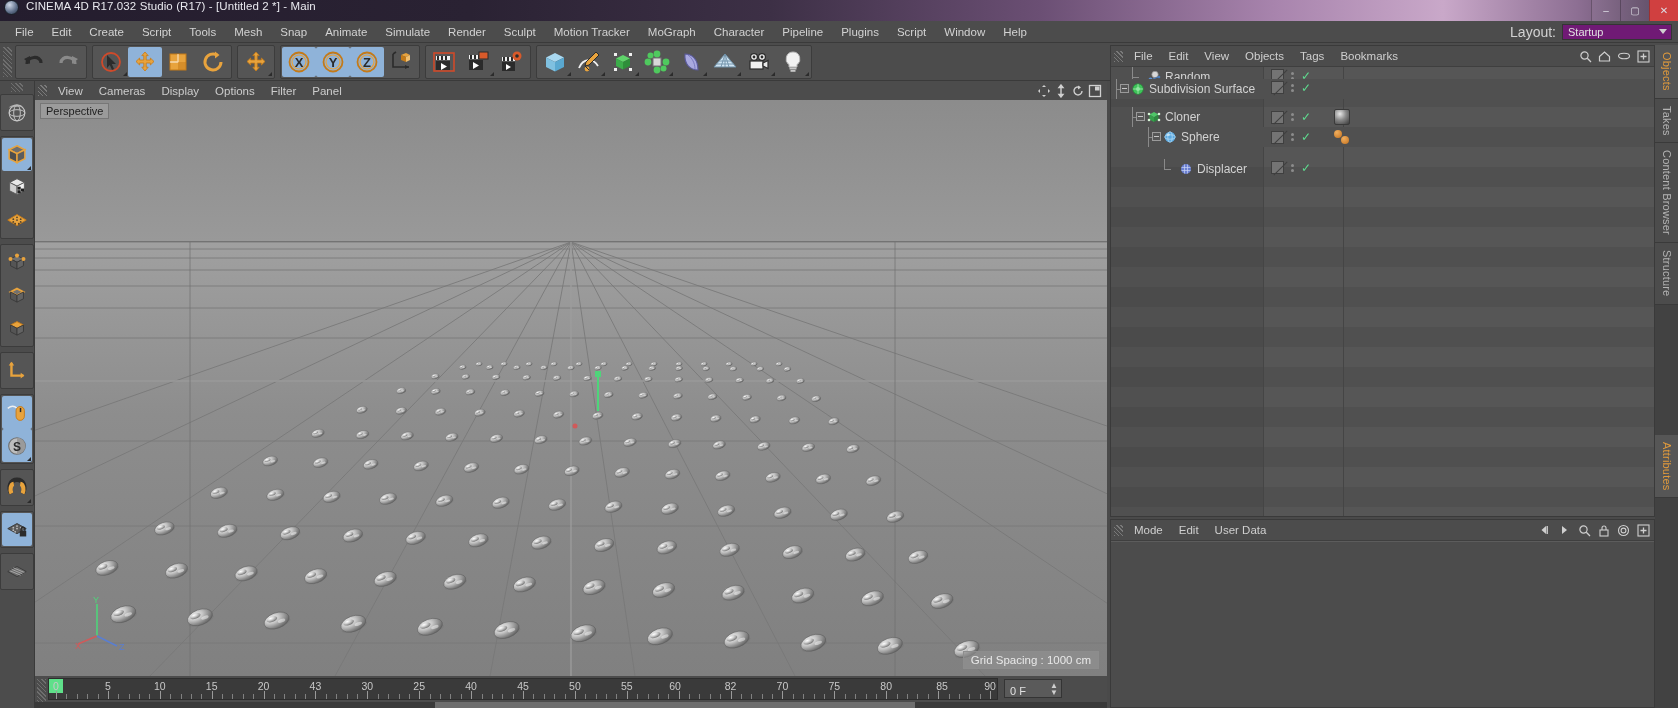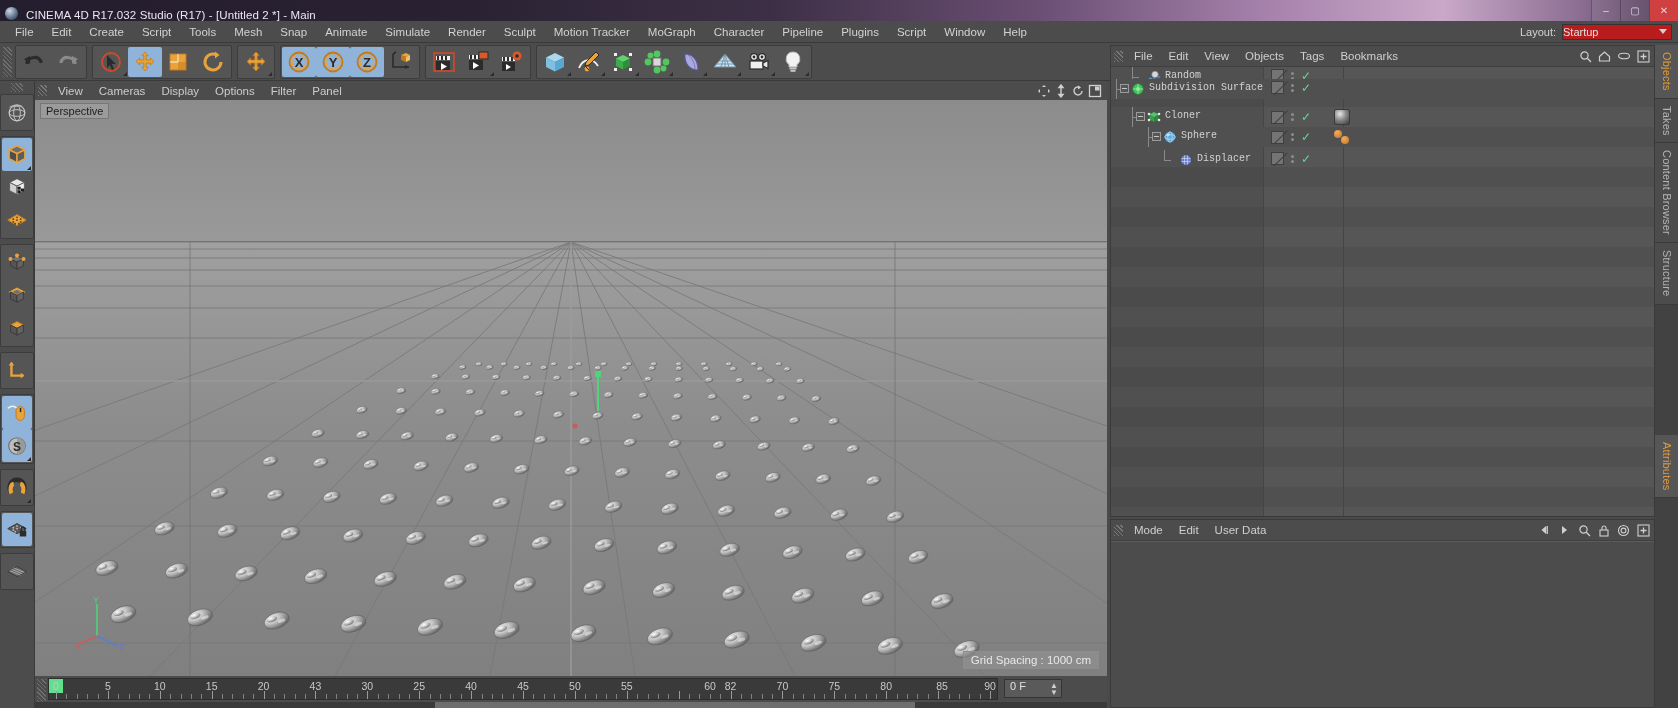--- a/index.html
+++ b/index.html
@@ -8,44 +8,44 @@
     background:#4a4a4a;
     font-family:"Liberation Sans", sans-serif;
     -webkit-font-smoothing:antialiased;
   }
   #app { position:relative; width:1678px; height:708px; }
 
   
   .titlebar{
     position:absolute; left:0; top:0; width:1678px; height:21px;
     background:linear-gradient(to right,#241d2e 0%,#2a2233 28%,#3d3046 46%,#6b4f74 62%,#a884ad 76%,#c9a8c9 86%,#8d6f93 94%,#4a3a52 100%);
-    display:flex; align-items:flex-end;
+    display:flex; align-items:flex-start;
   }
   .tb-icon{ width:15px; height:15px; margin-left:4px; border-radius:50%;
     background:radial-gradient(circle at 35% 30%,#cfd8e8,#5b6b86 60%,#26303f);
     border:1px solid #1a2029; flex:none;}
   .tb-title{ color:#e8e8ee; font-size:11.5px; margin-left:7px; white-space:nowrap; letter-spacing:.1px;}
   .tb-btns{ margin-left:auto; display:flex; height:21px; }
   .tb-btn{ width:29px; height:21px; display:flex; align-items:center; justify-content:center;
     color:#dcdce4; font-size:10px; background:rgba(255,255,255,.06);
     border-left:1px solid rgba(0,0,0,.25);}
   .tb-btn.close{ background:#d04040; }
 
   
   .menubar{
     position:absolute; left:0; top:21px; width:1678px; height:22px;
     background:#4c4c4c; border-bottom:1px solid #3a3a3a;
     display:flex; align-items:center; padding-left:6px;
   }
   .menu-item{ color:#d2d2d2; font-size:11.5px; padding:2px 9px; cursor:default; white-space:nowrap;}
   .layout-zone{ margin-left:auto; display:flex; align-items:center; padding-right:6px; gap:6px;}
-  .layout-label{ color:#d2d2d2; font-size:11px; }
+  .layout-label{ color:#d2d2d2; font-size:14px; }
   .layout-select{
-    width:110px; height:16px; background:#b91c1c; border:1px solid #343434;
-    color:#e0e0e0; font-size:11px; display:flex; align-items:center; 
+    width:110px; height:16px; background:#701a75; border:1px solid #343434;
+    color:#e0e0e0; font-size:11px; display:flex; align-items:center; padding-left:5px;
     position:relative;
   }
   .layout-select .arr{ position:absolute; right:4px; top:4px; border-left:4px solid transparent;
     border-right:4px solid transparent; border-top:5px solid #d0d0d0;}
 
   
   .toolbar{
     position:absolute; left:0; top:43px; width:1678px; height:38px;
     background:#4c4c4c; border-bottom:1px solid #3a3a3a; display:flex; align-items:center;
   }
@@ -108,40 +108,40 @@
   }
   .tl-grip{ width:9px; height:26px; margin:3px 2px 0 2px;
     background-image:repeating-linear-gradient(45deg,#6e6e6e 0 1px,transparent 1px 3px);}
   .tl-ruler{ position:relative; width:950px; height:22px; background:#3a3a3a;
     border:1px solid #2d2d2d; margin-top:2px; overflow:hidden;}
   .tl-tick{ position:absolute; bottom:0; width:1px; background:#9a9a9a;}
   .tl-lbl{ position:absolute; top:1px; color:#c8c8c8; font-size:10.5px; transform:translateX(-50%);}
   .tl-play{ position:absolute; left:0; top:0; width:14px; height:14px; background:#5fe08a;}
   .tl-field{ margin:3px 0 0 6px; width:58px; height:19px; background:#5a5a5a;
     border:1px solid #343434; color:#e0e0e0; font-size:11px;
-    display:flex; align-items:flex-start; padding-left:5px; position:relative;}
+    display:flex; align-items:flex-end; padding-left:5px; position:relative;}
   .tl-spin{ position:absolute; right:3px; top:2px; color:#cfcfcf; font-size:8px; line-height:7px;}
   .tl-scroll{ position:absolute; left:35px; top:702px; width:1072px; height:6px; background:#3a3a3a;}
   .tl-scroll i{ position:absolute; left:400px; top:0; width:480px; height:6px; background:#6e6e6e;}
   .om{
     position:absolute; left:1110px; top:45px; width:545px; height:472px;
     background:#4c4c4c; border:1px solid #3a3a3a;
   }
   .om-menubar{ height:21px; background:#4c4c4c; display:flex; align-items:center;
     padding-left:3px; border-bottom:1px solid #3f3f3f;}
   .om-menu{ color:#cfcfcf; font-size:11.5px; padding:1px 8px;}
   .om-icons{ margin-left:auto; display:flex; gap:6px; padding-right:4px; align-items:center;}
   .om-body{ position:absolute; left:0; top:21px; right:0; bottom:0; background:#565656;}
   .om-rowsbg{ position:absolute; left:0; top:0; right:0; bottom:0;
     background:repeating-linear-gradient(to bottom,#565656 0 20px,#505050 20px 40px);}
   .om-col-left{ position:absolute; left:0; top:0; width:152px; bottom:0; background:rgba(0,0,0,.06);}
   .om-divider{ position:absolute; top:0; bottom:0; width:1px; background:#454545;}
   .om-row{ position:absolute; left:0; right:0; height:20px; display:flex; align-items:center;}
   .om-row.alt{ background:#505050; }
-  .om-name{ color:#d2d2d2; font-size:10px; white-space:nowrap;font-family:Liberation Mono, monospace;}
+  .om-name{ color:#d2d2d2; font-size:12px; white-space:nowrap;}
   .om-tags{ position:absolute; left:160px; display:flex; align-items:center; gap:7px;}
   .tag-slash{ width:13px; height:13px; background:#747474; border:1px solid #3f3f3f; position:relative;}
   .tag-slash:after{ content:""; position:absolute; left:-1px; top:50%; width:19px; height:1px;
     background:#3f3f3f; transform:rotate(-45deg); transform-origin:center;}
   .tag-dots{ display:flex; flex-direction:column; gap:2px; }
   .tag-dots i{ width:3px; height:3px; border-radius:50%; background:#8c8c8c; display:block;}
   .tag-check{ color:#5fd98e; font-size:12px; line-height:12px;}
   .tag-mat{ width:16px; height:16px; border-radius:2px; border:1px solid #3a3a3a;
     background:radial-gradient(circle at 35% 28%,#e8e8e8,#8a8a8a 45%,#3a3a3a 100%);}
   .tag-mograph{ position:relative; width:18px; height:16px;}
@@ -1627,21 +1627,21 @@
           <div class="tl-lbl" style="left:110.8px">10</div>
           <div class="tl-lbl" style="left:162.7px">15</div>
           <div class="tl-lbl" style="left:214.6px">20</div>
           <div class="tl-lbl" style="left:266.4px">43</div>
           <div class="tl-lbl" style="left:318.3px">30</div>
           <div class="tl-lbl" style="left:370.2px">25</div>
           <div class="tl-lbl" style="left:422.1px">40</div>
           <div class="tl-lbl" style="left:474.0px">45</div>
           <div class="tl-lbl" style="left:525.9px">50</div>
           <div class="tl-lbl" style="left:577.8px">55</div>
-          <div class="tl-lbl" style="left:661px">60</div>
+          <div class="tl-lbl" style="left:626px">60</div>
           <div class="tl-lbl" style="left:681.6px">82</div>
           <div class="tl-lbl" style="left:733.4px">70</div>
           <div class="tl-lbl" style="left:785.3px">75</div>
           <div class="tl-lbl" style="left:837.2px">80</div>
           <div class="tl-lbl" style="left:893px">85</div>
           <div class="tl-lbl" style="left:941.0px">90</div>
         </div>
     </div>
     <div class="tl-field">
       <span>0 F</span>
@@ -1769,21 +1769,21 @@
                 <i></i>
                 <i></i>
               </span>
               <span class="tag-check">✓</span>
               <span class="tag-mograph" style="margin-left:16px">
                 <i style="left:0;top:1px"></i>
                 <i style="left:7px;top:7px"></i>
               </span>
             </div>
           </div>
-          <div class="om-row" style="top:83px">
+          <div class="om-row" style="top:92px">
             <div class="tree-line" style="left:53px;top:0px;width:1px;height:10px"></div>
             <div class="tree-line" style="left:53px;top:10px;width:7px;height:1px"></div>
             <span style="position:absolute;left:68px;top:3px;width:14px;height:14px;"><svg width="14" height="14" viewBox="0 0 14 14">
                 <circle cx="7" cy="7" r="5" fill="#6a7fd0"></circle>
                 <g stroke="#c8d4f5" stroke-width=".7" fill="none">
                   <path d="M2.5 5.5h9M2.5 8.5h9M5.5 2.5v9M8.5 2.5v9"></path>
                 </g>
               </svg></span>
             <span class="om-name" style="position:absolute;left:86px;top:3px">Displacer</span>
             <div class="om-tags" style="top:2px">

